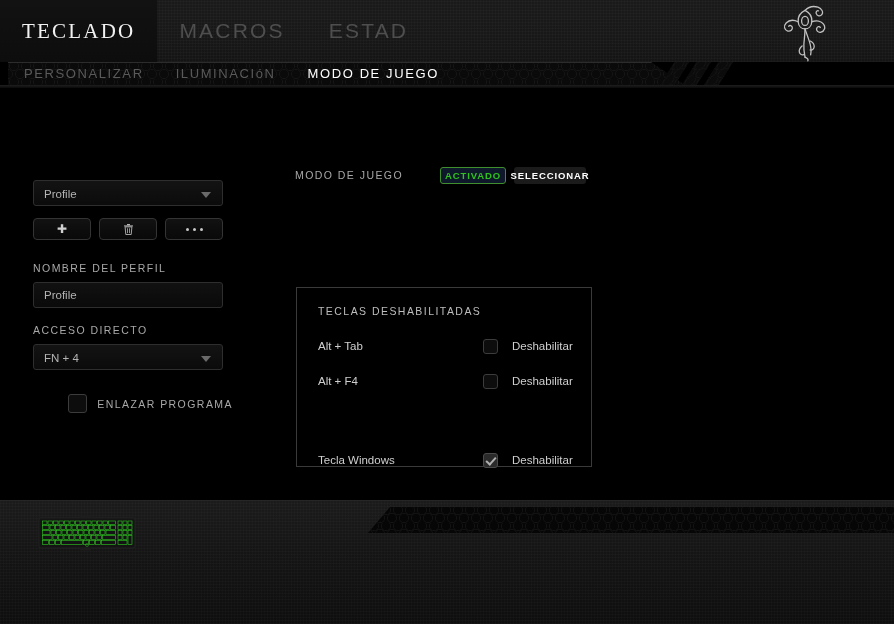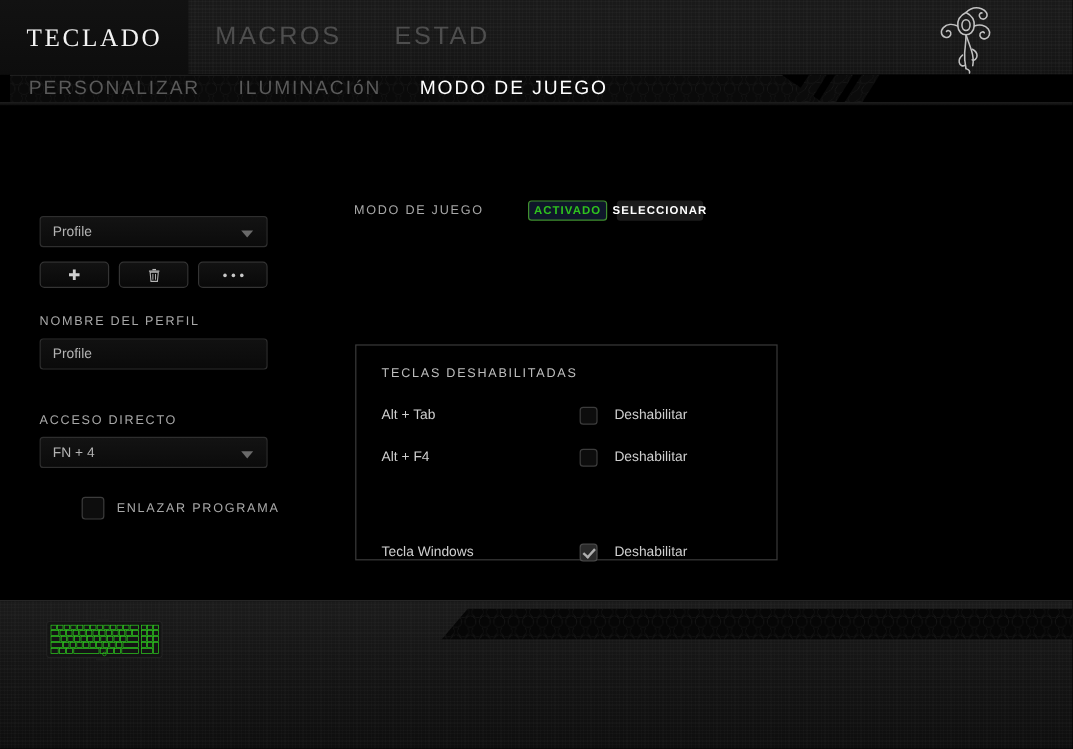--- a/index.html
+++ b/index.html
@@ -86,21 +86,21 @@
   }
 
   .subnav-items {
     position: absolute;
     left: 8px; top: 62px;
     height: 23px;
     display: flex;
     align-items: center;
   }
   .subnav-item {
-    font-size: 16px;
+    font-size: 13px;
     letter-spacing: 1.6px;
     height: 23px;
     line-height: 23px;
     padding: 0 16px;
     cursor: pointer;
     white-space: nowrap;
   }
   .subnav-item.active { color: #ffffff; }
   .subnav-item.inactive { color: #5a5a5a; }
 
@@ -290,21 +290,21 @@
     font-size: 9.5px;
     letter-spacing: 0.9px;
     font-weight: bold;
     display: flex; align-items: center; justify-content: center;
     cursor: pointer;
   }
 
   .keys-panel {
     position: absolute;
     left: 1px; top: 121px;
-    width: 352px; height: 180px;
+    width: 296px; height: 180px;
     border: 1px solid #3a3a3a;
     background: #000;
   }
   .keys-panel-title {
     position: absolute;
     left: 21px; top: 17px;
     font-size: 10.5px;
     letter-spacing: 1.45px;
     color: #bdbdbd;
   }
@@ -457,21 +457,21 @@
               <i></i>
               <i></i>
             </span>
         </div>
       </div>
 
       <div class="label-caps field-label" style="margin-top:22px;">NOMBRE DEL PERFIL</div>
 
       <input class="text-input" type="text" value="Profile" style="">
 
-      <div class="label-caps field-label" style="margin-top:36px;">ACCESO DIRECTO</div>
+      <div class="label-caps field-label" style="margin-top:16px;">ACCESO DIRECTO</div>
 
       <div class="select-box">
         <span class="sel-text">FN + 4</span>
         <span class="caret"></span>
       </div>
 
       <div class="check-row" style="margin-top:24px;">
         <span class="cbox big"></span>
         <span class="label-caps">ENLAZAR PROGRAMA</span>
       </div>

